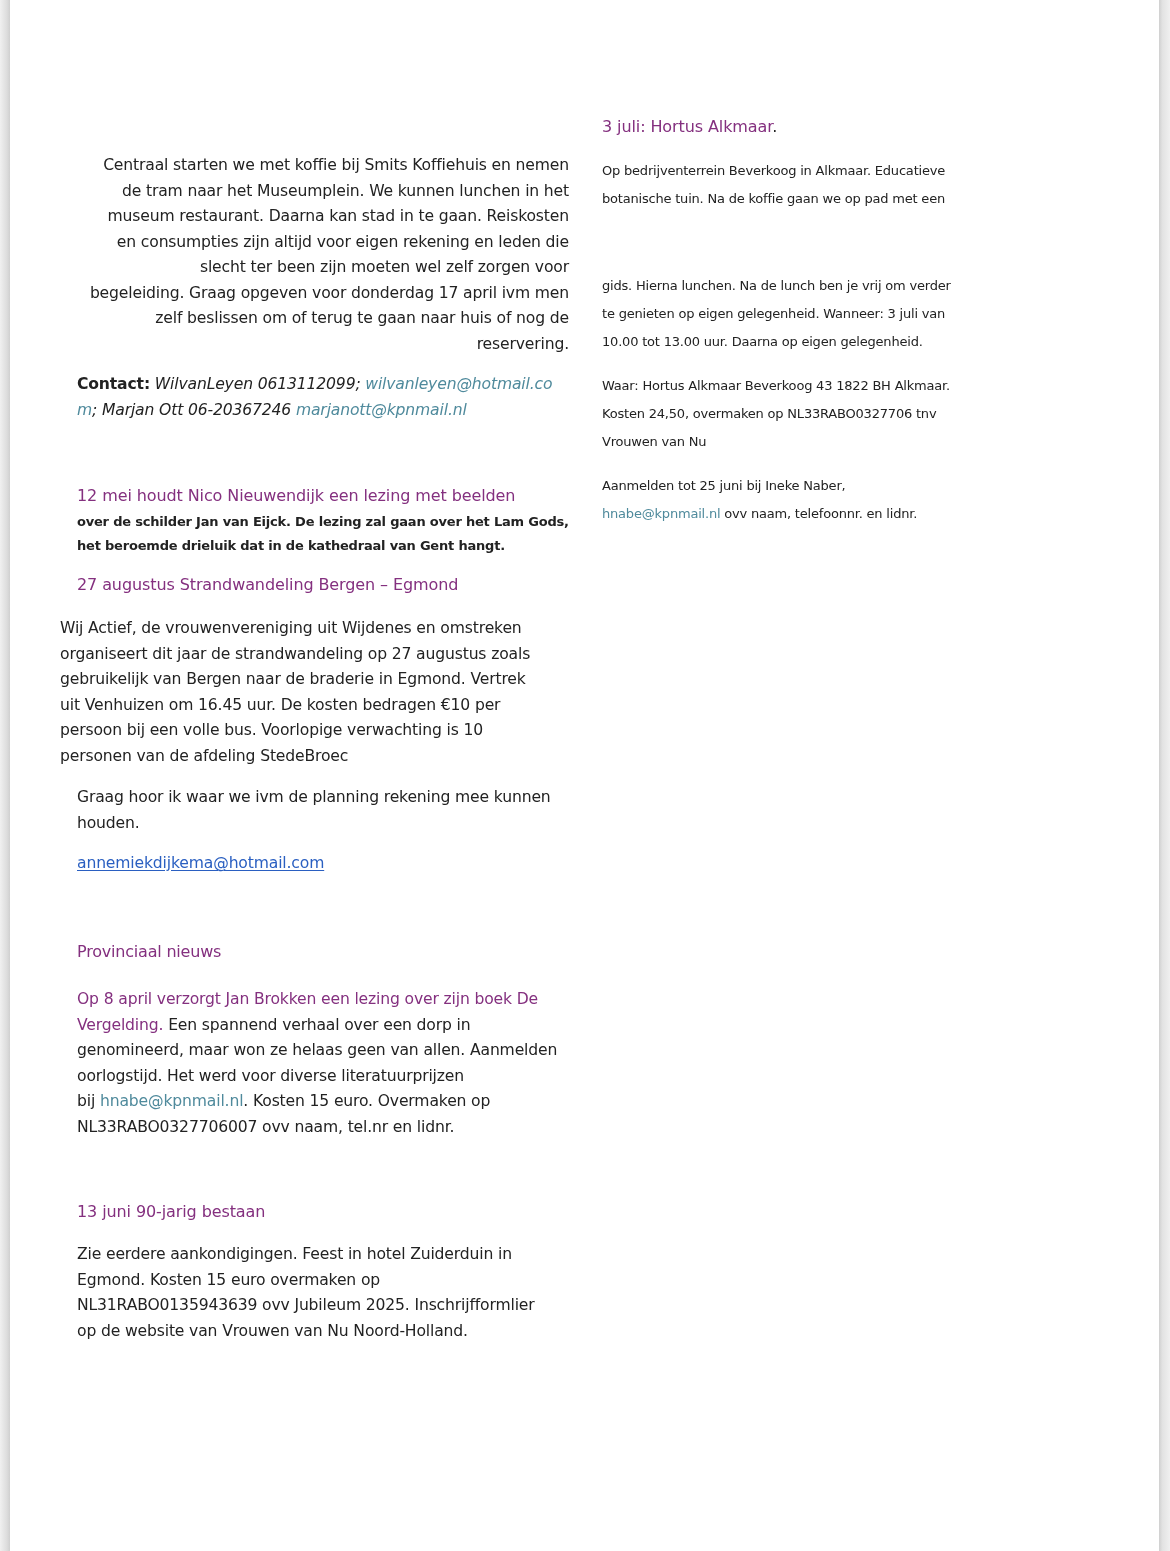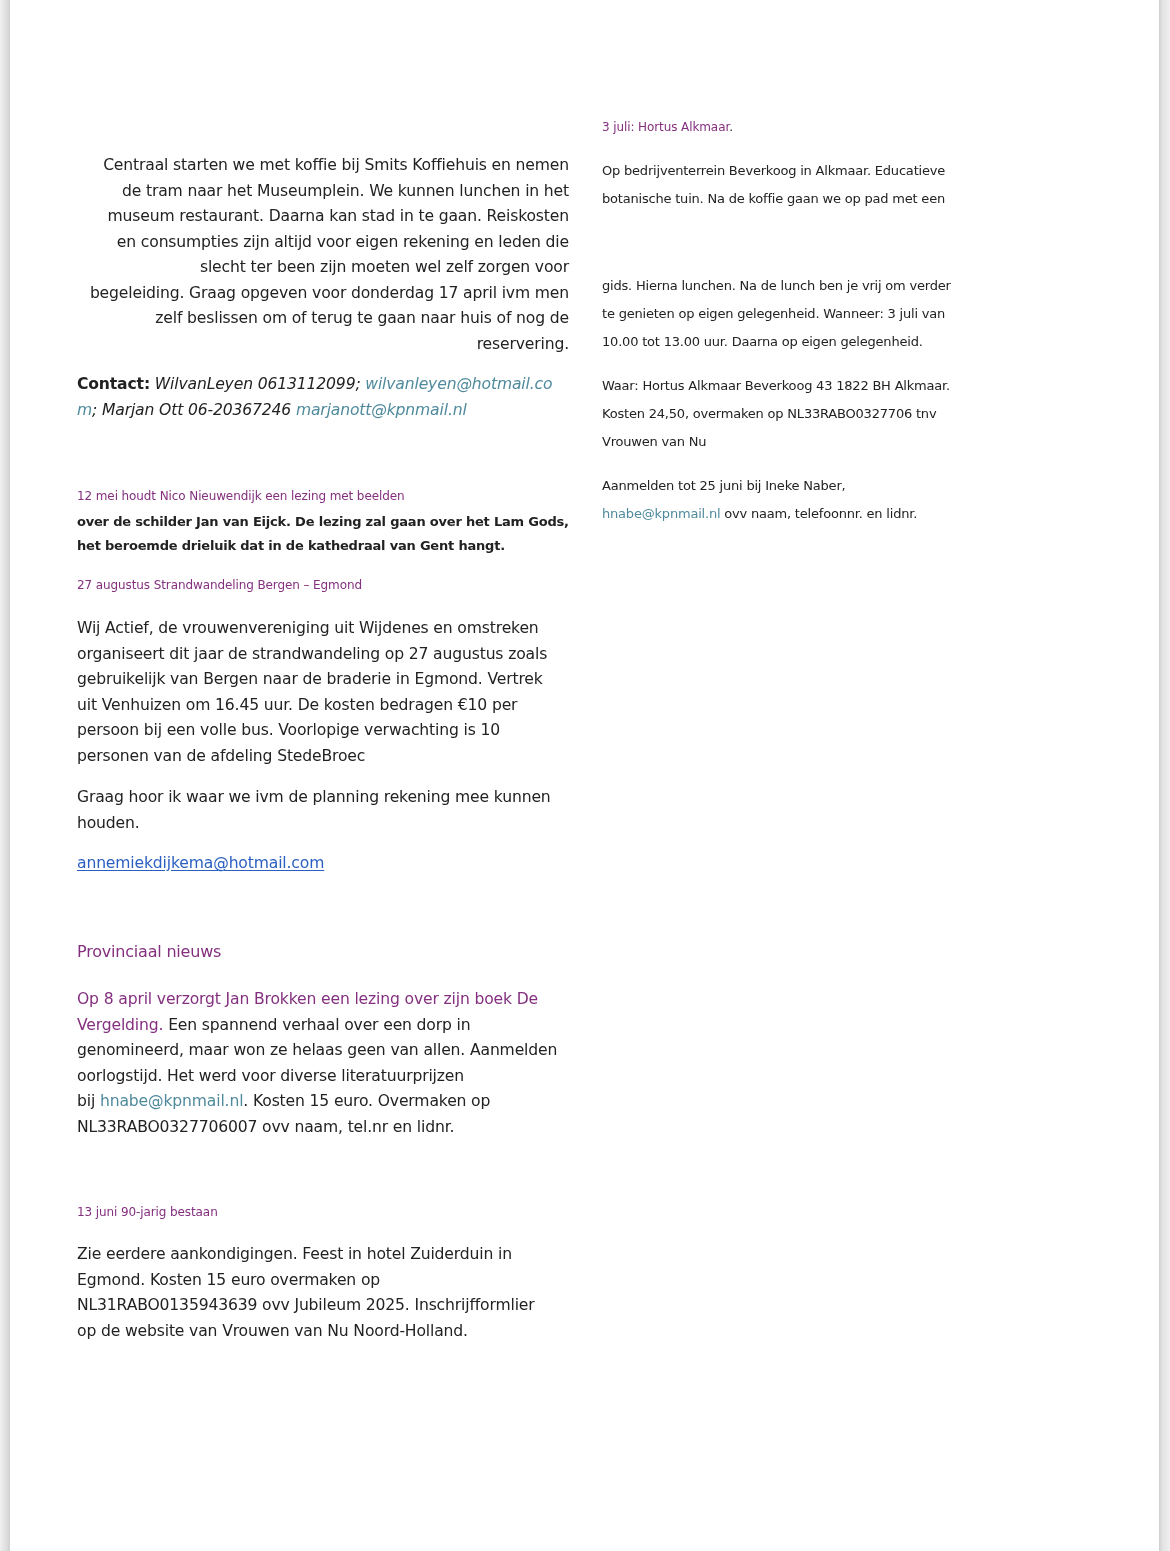--- a/index.html
+++ b/index.html
@@ -46,21 +46,21 @@
       letter-spacing: -0.2px;
     }
     .small-text {
       font-size: 13px;
       line-height: 23.5px;
       letter-spacing: -0.2px;
       font-weight: bold;
     }
     .purple { color: #84307f; }
     .heading-sm {
-      font-size: 12px;
+      font-size: 16px;
       line-height: 24px;
       color: #84307f;
       letter-spacing: -0.1px;
     }
     .heading-lg {
       font-size: 16px;
       line-height: 30px;
       color: #84307f;
       letter-spacing: -0.2px;
     }
@@ -105,21 +105,21 @@
     </span>
   </div>
 
   <div class="blk lcol heading-sm" style="left:67px; top:484px;">12 mei  houdt Nico Nieuwendijk een lezing met beelden</div>
   <div class="blk lcol small-text" style="left:67px; top:510px;">
     <span class="line">over de schilder Jan van Eijck. De lezing zal gaan over het Lam Gods,</span>
     <span class="line">het beroemde drieluik dat in de kathedraal van Gent hangt.</span>
   </div>
 
   <div class="blk lcol heading-sm" style="left:67px; top:573px;">27 augustus Strandwandeling Bergen – Egmond</div>
-  <div class="blk lcol body-text" style="left:67px; top:616px;">
+  <div class="blk lcol body-text" style="left:50px; top:616px;">
     <span class="line">Wij Actief, de vrouwenvereniging uit Wijdenes en omstreken</span>
     <span class="line">organiseert dit jaar de strandwandeling op 27 augustus zoals</span>
     <span class="line">gebruikelijk van Bergen naar de braderie in Egmond. Vertrek</span>
     <span class="line">uit Venhuizen om 16.45 uur. De kosten bedragen €10 per</span>
     <span class="line">persoon bij een volle bus. Voorlopige verwachting is 10</span>
     <span class="line">personen van de afdeling StedeBroec</span>
   </div>
   <div class="blk lcol body-text" style="left:67px; top:785px;">
     <span class="line">Graag hoor ik waar we ivm de planning rekening mee kunnen</span>
     <span class="line">houden.</span>

